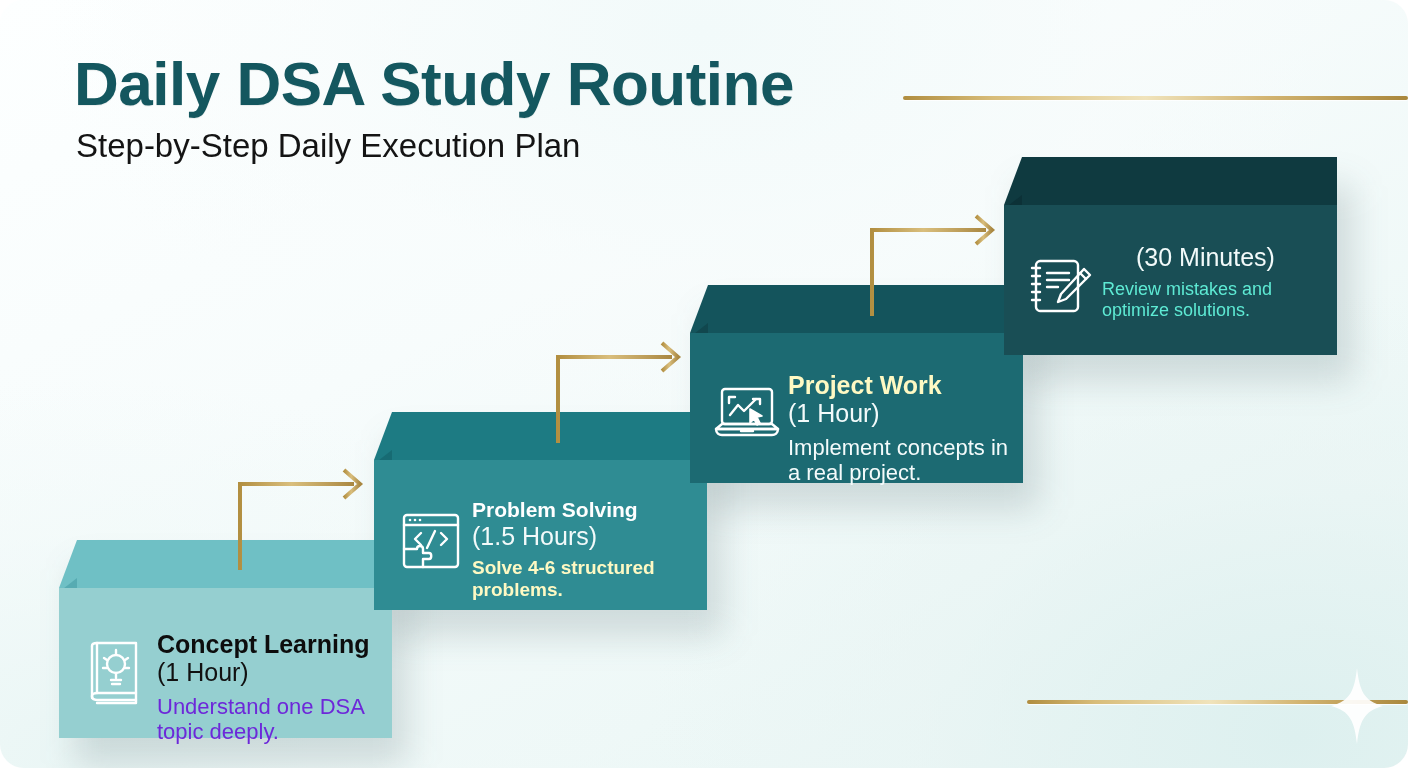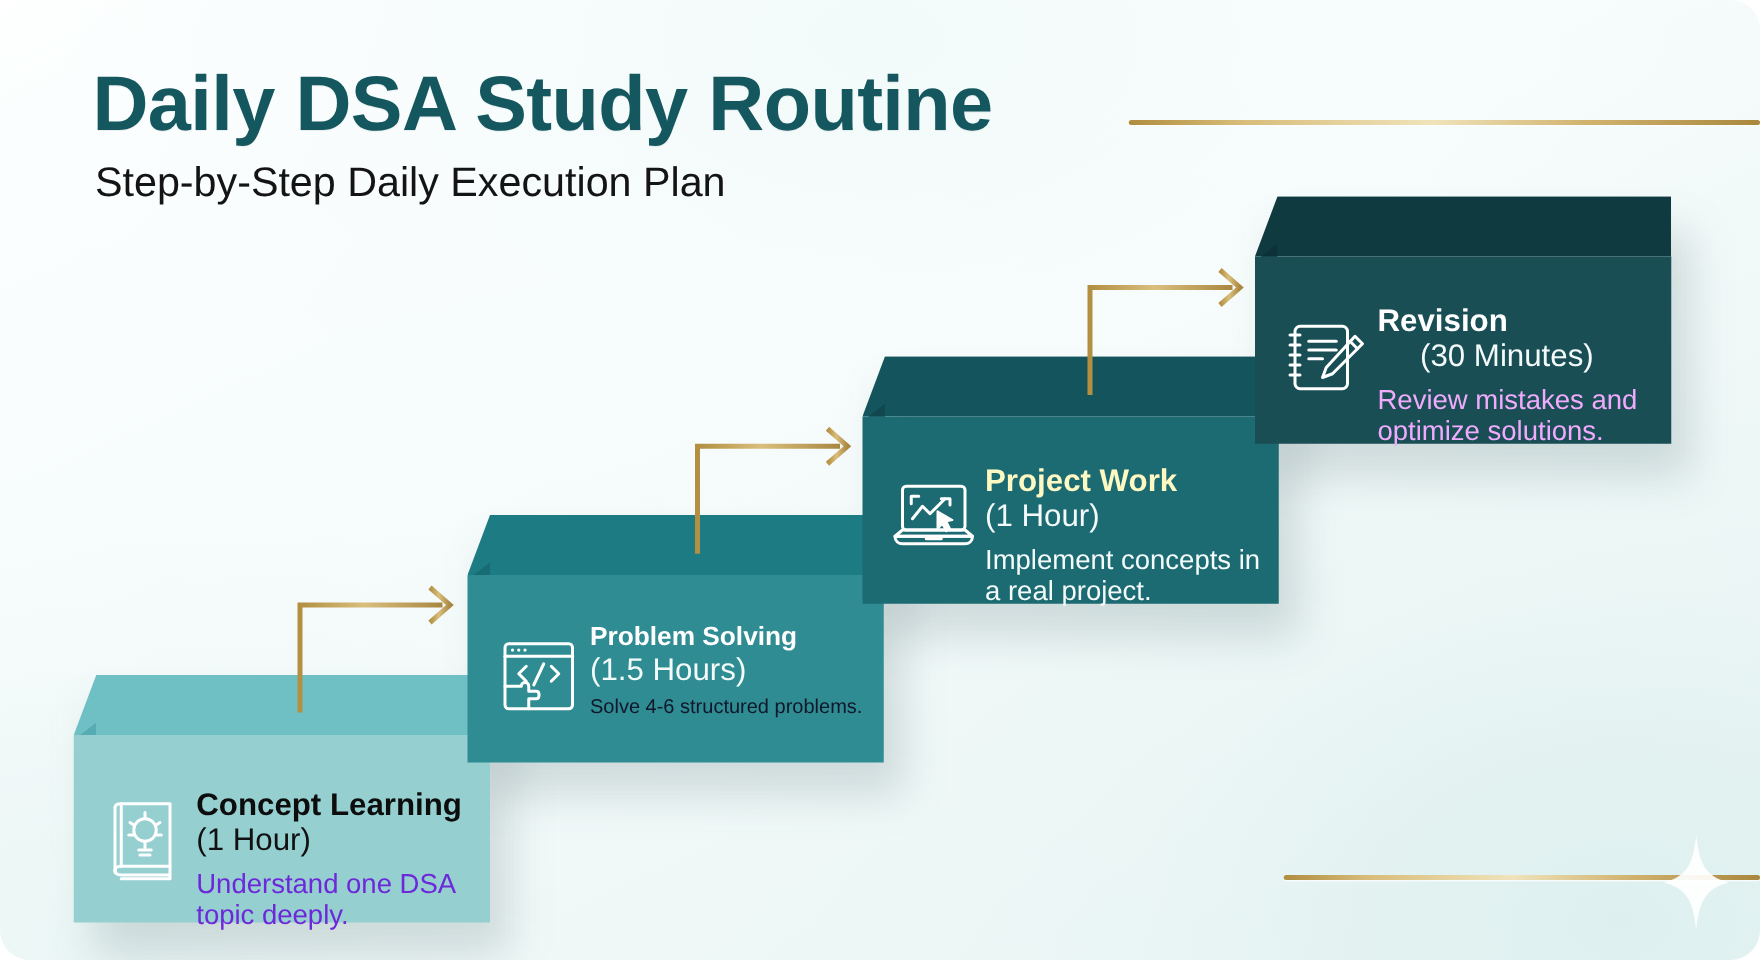--- a/index.html
+++ b/index.html
@@ -166,21 +166,21 @@
   #step-2 .side-face { background: #176b73; }
   #step-2 .front-face {
     background: #2f8c93;
     height: 150px;
     padding: 20px 14px 0 20px;
   }
   #step-2 .icon-wrap { width: 74px; height: 86px; margin-top: 18px; }
   #step-2 .texts { padding-left: 4px; padding-top: 18px; }
   #step-2 .step-title { color: #ffffff; font-size: 21px; }
   #step-2 .step-duration { color: #f2fafa; font-size: 25px; }
-  #step-2 .step-desc { color: #0f172a; font-size: 16px; }
+  #step-2 .step-desc { color: #fef9c3; font-size: 19px; font-weight: bold; }
 
   
   #step-3 { left: 690px; top: 285px; width: 333px; height: 198px; }
   #step-3 .top-face { background: #14545c; }
   #step-3 .side-face { background: #11474e; }
   #step-3 .front-face {
     background: #1c6a72;
     height: 150px;
     padding: 20px 14px 0 20px;
   }
@@ -196,21 +196,21 @@
   #step-4 .side-face { background: #0c3137; }
   #step-4 .front-face {
     background: #194e55;
     height: 150px;
     padding: 20px 14px 0 20px;
   }
   #step-4 .icon-wrap { width: 74px; height: 86px; margin-top: 18px; }
   #step-4 .texts { padding-left: 4px; padding-top: 18px; }
   #step-4 .step-title { color: #ffffff; font-size: 25px; }
   #step-4 .step-duration { color: #f2fafa; font-size: 25px; margin-left: 34px; }
-  #step-4 .step-desc { color: #f0abfc; font-size: 22px; }
+  #step-4 .step-desc { color: #5eead4; font-size: 18px; }
 
   
   .connector {
     position: absolute;
     z-index: 6;
     pointer-events: none;
   }
   #connector-1 { left: 230px; top: 462px; width: 150px; height: 110px; }
   #connector-2 { left: 548px; top: 335px; width: 150px; height: 110px; }
   #connector-3 { left: 862px; top: 208px; width: 150px; height: 110px; }
@@ -368,20 +368,19 @@
             <path d="M4 15 L12 15 M4 23 L12 23 M4 31 L12 31 M4 39 L12 39 M4 47 L12 47"></path>
             <path d="M19 20 L41 20"></path>
             <path d="M19 27 L41 27"></path>
             <path d="M19 34 L30 34"></path>
             <path d="M56 16 L62 22 L38 46 L30 49 L33 41 Z"></path>
             <path d="M52 20 L58 26"></path>
           </g>
         </svg>
       </div>
       <div class="texts">
-        <p class="step-title">Revision</p>
         <p class="step-duration">(30 Minutes)</p>
         <p class="step-desc">Review mistakes and optimize solutions.</p>
       </div>
     </div>
   </div>
 
 </div>
 
 </body></html>

